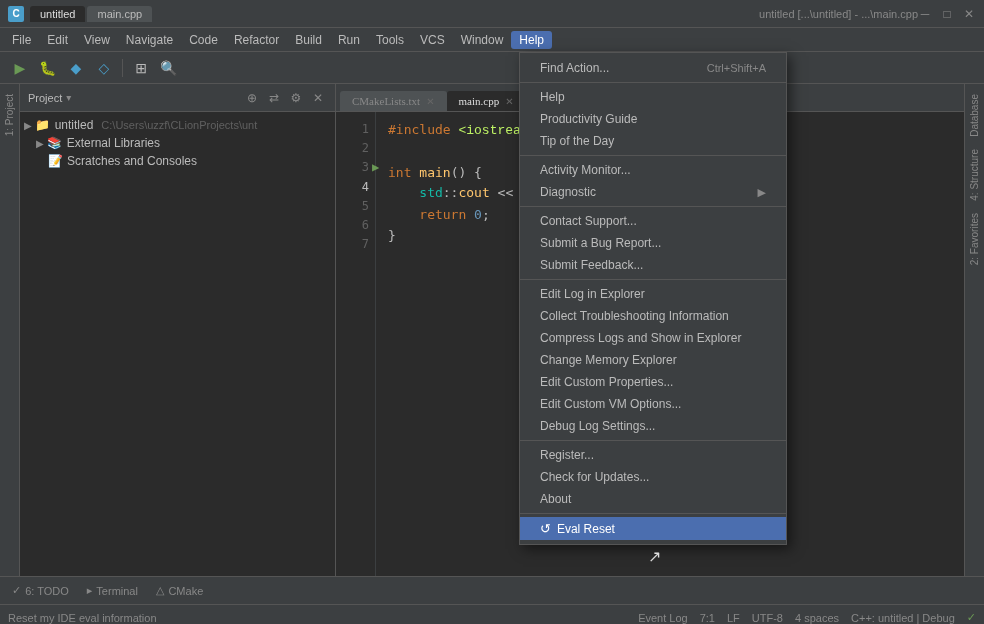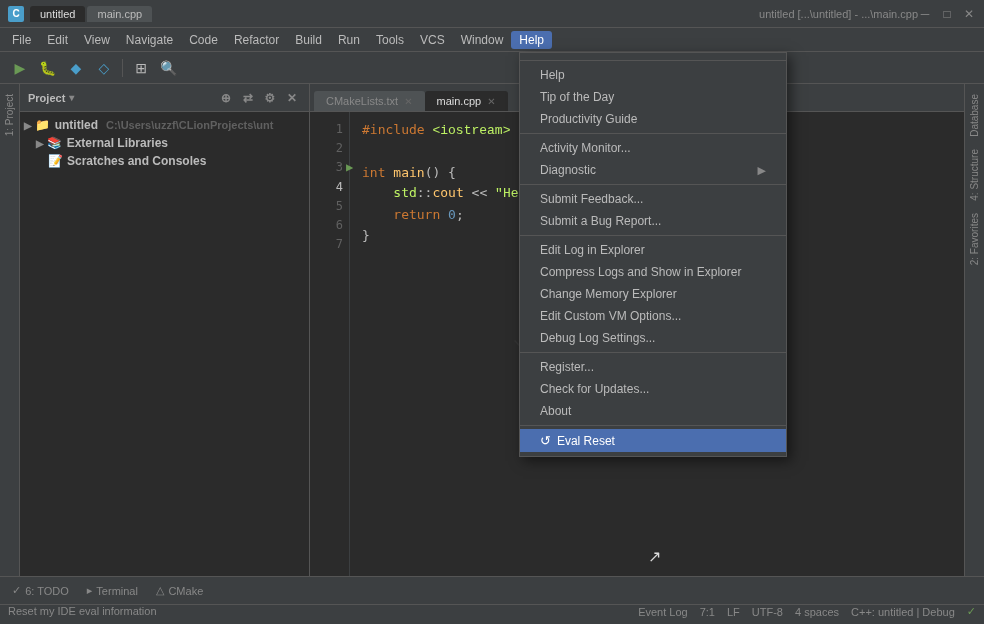--- a/index.html
+++ b/index.html
@@ -131,26 +131,25 @@
       transform: rotate(180deg);
       font-size: 10px;
       color: #888;
       padding: 6px 2px;
       cursor: pointer;
       white-space: nowrap;
     }
 
     
     #project-panel {
-      width: 290px;
+      width: 316px;
       background: #2b2b2b;
       border-right: 1px solid #555;
       display: flex;
       flex-direction: column;
-      font-weight: bold;
     }
     #project-header {
       height: 28px;
       background: #3c3f41;
       display: flex;
       align-items: center;
       padding: 0 8px;
       border-bottom: 1px solid #555;
       font-size: 11px;
       color: #bbbbbb;
@@ -204,20 +203,21 @@
     .ed-tab {
       padding: 4px 12px;
       background: #4e5254;
       border-radius: 3px 3px 0 0;
       font-size: 11px;
       color: #888;
       cursor: pointer;
       display: flex;
       align-items: center;
       gap: 6px;
+      font-family: Liberation Serif, serif;
     }
     .ed-tab.active {
       background: #2b2b2b;
       color: #dddddd;
     }
     .ed-tab-close {
       font-size: 10px;
       color: #666;
       cursor: pointer;
     }
@@ -339,21 +339,21 @@
       display: flex;
       align-items: center;
       gap: 4px;
     }
 
     
     #status-bar {
       height: 20px;
       background: #3c3f41;
       display: flex;
-      align-items: flex-start;
+      align-items: flex-end;
       padding: 0 8px;
       border-top: 1px solid #555;
       font-size: 11px;
       color: #888;
       gap: 8px;
     }
     #status-bar .status-left { flex: 1; }
     #status-bar .status-right {
       display: flex;
       gap: 12px;
@@ -460,21 +460,21 @@
         <span class="ln">2</span>
         <span class="ln">3</span>
         <span class="ln active">4</span>
         <span class="ln">5</span>
         <span class="ln">6</span>
         <span class="ln">7</span>
       </div>
       <div id="code-content"><span class="kw">#include</span> <span class="str">&lt;iostream&gt;</span>
 
 <span class="kw">int</span> <span class="fn">main</span>() {
-    <span style="color:#bef264;">std</span><span class="op">::</span><span class="fn">cout</span> <span class="op">&lt;&lt;</span> <span class="str">"Hello,</span>
+    <span style="color:#14b8a6;">std</span><span class="op">::</span><span class="fn">cout</span> <span class="op">&lt;&lt;</span> <span class="str">"Hello,</span>
     <span class="kw">return</span> <span class="num">0</span>;
 }
 </div>
 
       <div style="position:absolute; left:36px; top:calc(8px + 1.6em * 2.1); color:#6a9955; font-size:12px;">▶</div>
 
       <div class="watermark" style="top:40%; left:30%; font-size:18px;">www.zujiao.cn</div>
       <div class="watermark" style="top:20%; left:50%; font-size:16px;">武汉培训班</div>
     </div>
   </div>
@@ -509,58 +509,71 @@
     <span class="status-item">LF</span>
     <span class="status-item">UTF-8</span>
     <span class="status-item">4 spaces</span>
     <span class="status-item">C++: untitled | Debug</span>
     <span style="color:#6a9955;">✓</span>
   </div>
 </div>
 
 <div id="help-menu">
 
+  <div class="find-action-row">
+    <span>Find Action...</span>
+    <span style="color:#888; font-size:11px;">Ctrl+Shift+A</span>
+  </div>
   <div class="menu-sep"></div>
 
   <div class="drop-item">
     <span>Help</span>
   </div>
   <div class="drop-item">
+    <span>Productivity Guide</span>
+  </div>
+  <div class="drop-item">
     <span>Tip of the Day</span>
-  </div>
-  <div class="drop-item">
-    <span>Productivity Guide</span>
   </div>
   <div class="menu-sep"></div>
 
   <div class="drop-item">
     <span>Activity Monitor...</span>
   </div>
   <div class="drop-item">
     <span>Diagnostic</span>
     <span class="arrow">▶</span>
   </div>
   <div class="menu-sep"></div>
 
   <div class="drop-item">
+    <span>Contact Support...</span>
+  </div>
+  <div class="drop-item">
+    <span>Submit a Bug Report...</span>
+  </div>
+  <div class="drop-item">
     <span>Submit Feedback...</span>
   </div>
-  <div class="drop-item">
-    <span>Submit a Bug Report...</span>
-  </div>
   <div class="menu-sep"></div>
 
   <div class="drop-item">
     <span>Edit Log in Explorer</span>
   </div>
   <div class="drop-item">
+    <span>Collect Troubleshooting Information</span>
+  </div>
+  <div class="drop-item">
     <span>Compress Logs and Show in Explorer</span>
   </div>
   <div class="drop-item">
     <span>Change Memory Explorer</span>
+  </div>
+  <div class="drop-item">
+    <span>Edit Custom Properties...</span>
   </div>
   <div class="drop-item">
     <span>Edit Custom VM Options...</span>
   </div>
   <div class="drop-item">
     <span>Debug Log Settings...</span>
   </div>
   <div class="menu-sep"></div>
 
   <div class="drop-item">

